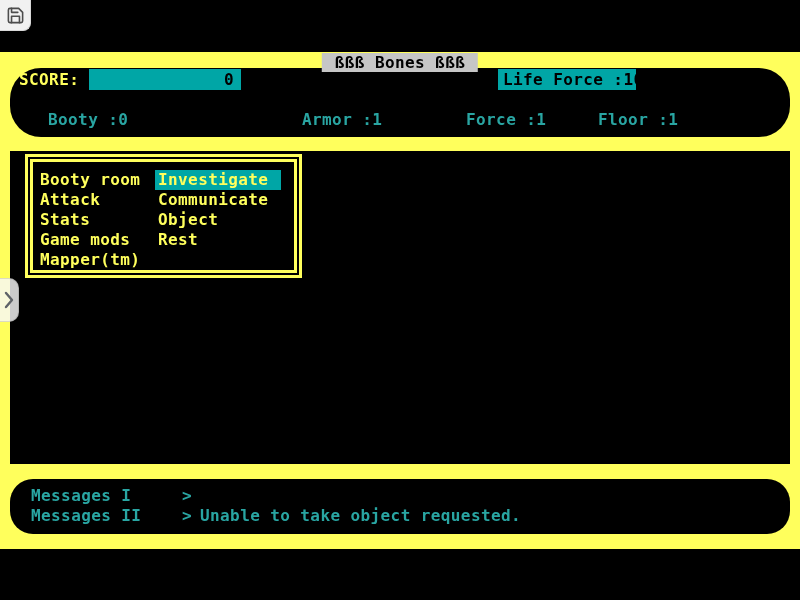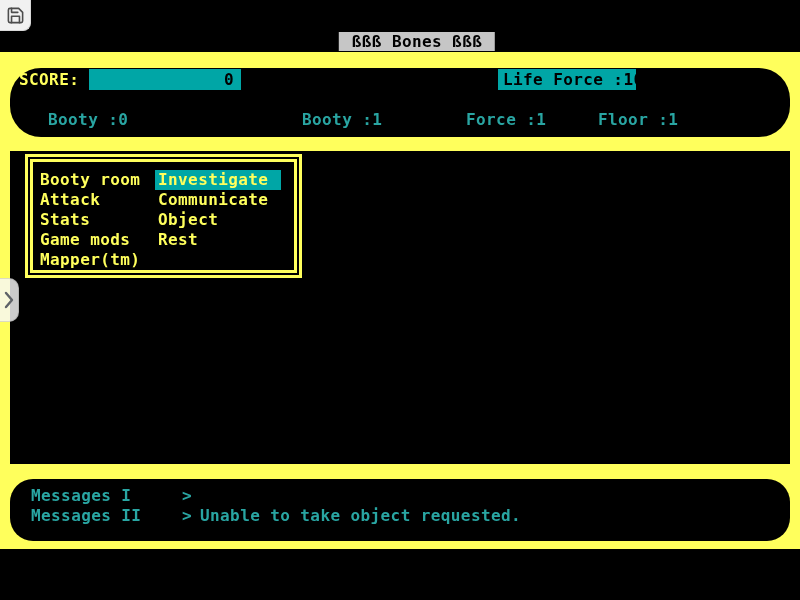--- a/index.html
+++ b/index.html
@@ -24,39 +24,38 @@
   }
   
   .frame {
     position: absolute;
     left: 0; top: 52px;
     width: 800px; height: 497px;
     background: var(--yellow);
   }
   .titlebar {
     position: absolute;
-    top: 32px;
+    top: 53px;
     left: 50%;
     transform: translateX(-50%);
     background: var(--silver);
     color: #000;
     padding: 1px 13px;
     line-height: 17px;
     white-space: pre;
     z-index: 3;
-    margin-left: 17px;
   }
   .panel {
     position: absolute;
     background: var(--black);
     z-index: 2;
   }
   .p1 { left: 10px; top: 68px;  width: 780px; height: 69px; border-radius: 31px; }
   .p2 { left: 10px; top: 151px; width: 780px; height: 313px; }
-  .p3 { left: 10px; top: 479px; width: 780px; height: 62px; border-radius: 23px; }
+  .p3 { left: 10px; top: 479px; width: 780px; height: 55px; border-radius: 23px; }
 
   
   .score-label {
     position: absolute; left: 9px; top: 2px;
     color: var(--yellow); line-height: 20px;
   }
   .score-bar {
     position: absolute; left: 79px; top: 1px;
     width: 152px; height: 21px;
     background: var(--teal);
@@ -154,21 +153,21 @@
 
   <div class="titlebar">ßßß Bones ßßß</div>
 
   <div class="panel p1">
     <span class="score-label">SCORE:</span>
     <div class="score-bar">
       <span>0</span>
     </div>
     <div class="life-force">Life Force :100</div>
     <span class="stat stat0">Booty :0</span>
-    <span class="stat stat1">Booty :1</span>
+    <span class="stat stat1">Armor :1</span>
     <span class="stat stat2">Force :1</span>
     <span class="stat stat3">Floor :1</span>
   </div>
 
   <div class="panel p2">
     <div class="menu-box"></div>
     <span class="mi c1 r0">Booty room</span>
     <span class="mi c1 r1">Attack</span>
     <span class="mi c1 r2">Stats</span>
     <span class="mi c1 r3">Game mods</span>

